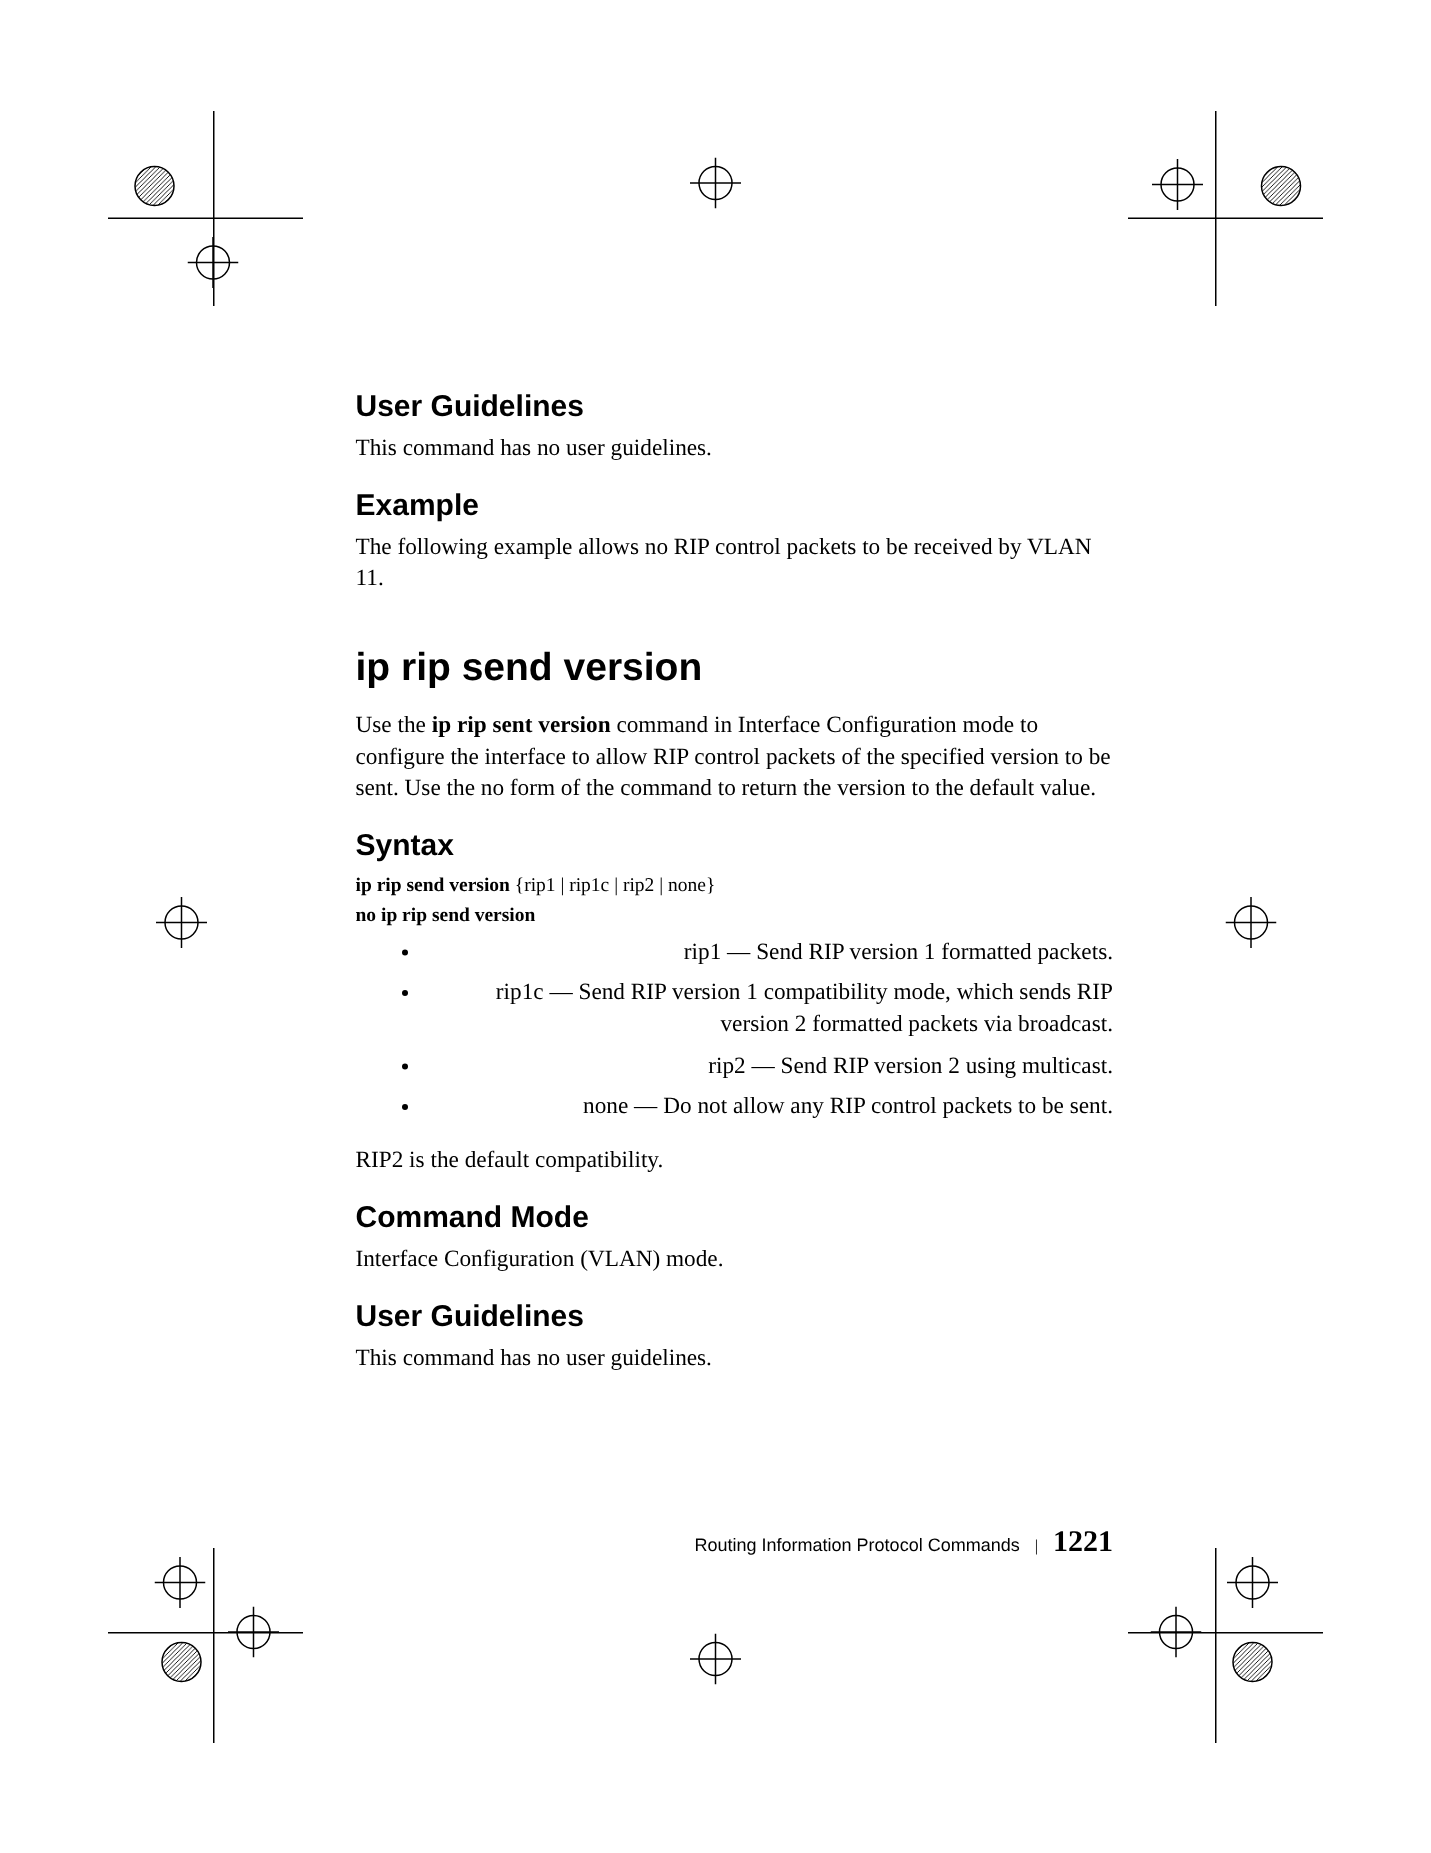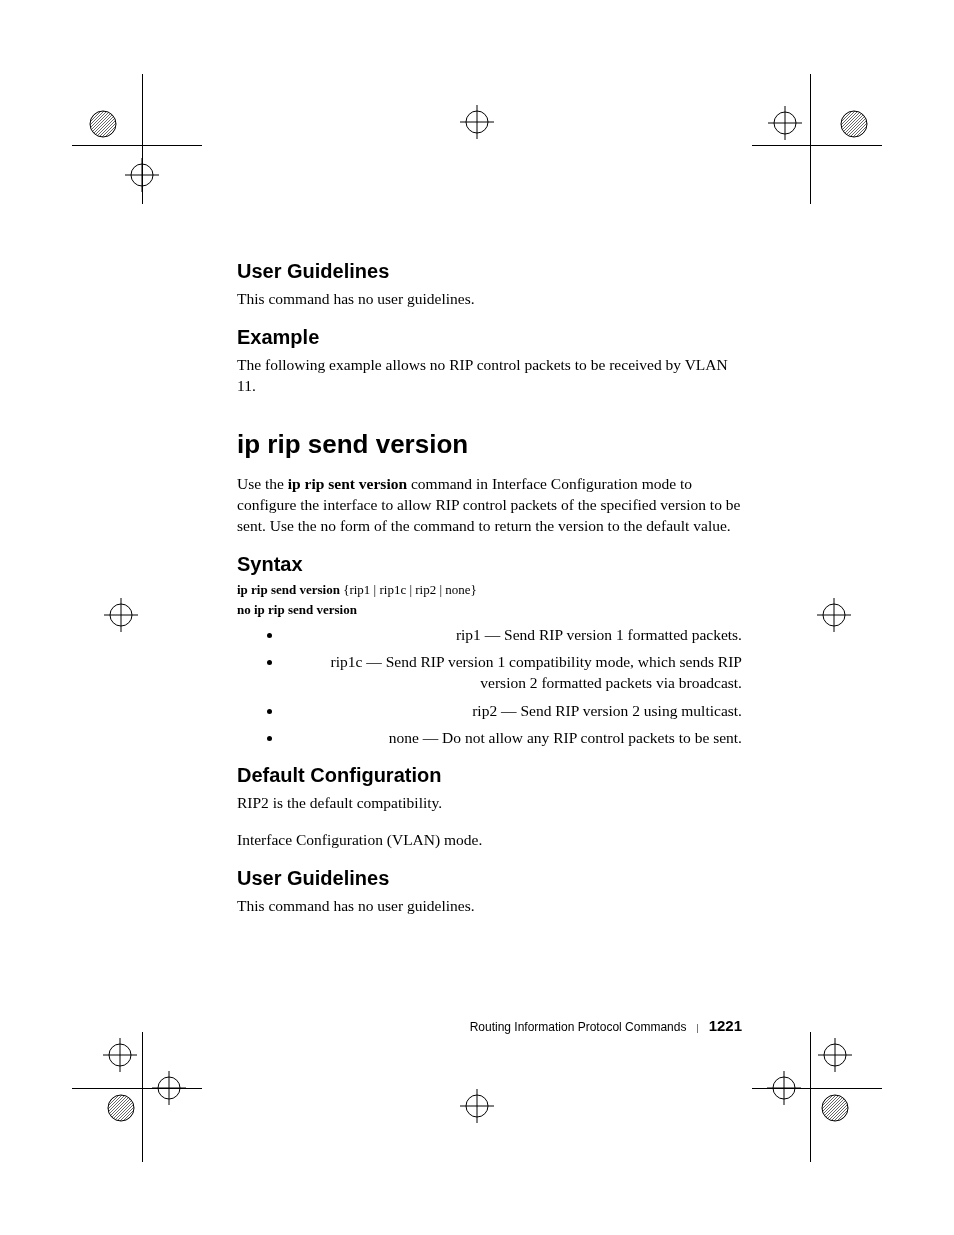--- a/index.html
+++ b/index.html
@@ -54,23 +54,23 @@
     .footer {
       position: absolute;
       top: 1017px;
       left: 237px;
       width: 505px;
       text-align: right;
       font-size: 12px;
     }
     .footer .sep { margin: 0 7px; font-size: 11px; }
     .footer .pn {
-      font-family: Liberation Sans, sans-serif;
+      font-family: Liberation Serif, serif;
       font-weight: bold;
-      font-size: 15px;
+      font-size: 20px;
     }
     .footer .label { font-family: Arial, Helvetica, sans-serif; font-size: 12px; }
 
     
     .regmark { position: absolute; }
     .regmark svg { display: block; }
     .line-v { position: absolute; width: 1px; background: #000; }
     .line-h { position: absolute; height: 1px; background: #000; }
   </style>
 </head>
@@ -222,23 +222,23 @@
     <b>no ip rip send version</b>
   </p>
 
   <ul class="bullets">
     <li>rip1 — Send RIP version 1 formatted packets.</li>
     <li>rip1c — Send RIP version 1 compatibility mode, which sends RIP version 2 formatted packets via broadcast.</li>
     <li>rip2 — Send RIP version 2 using multicast.</li>
     <li>none — Do not allow any RIP control packets to be sent.</li>
   </ul>
 
-  <p class="heading">Default Configuration</p>
   <p class="bodytext">RIP2 is the default compatibility.</p>
 
+  <p class="heading">Command Mode</p>
   <p class="bodytext">Interface Configuration (VLAN) mode.</p>
 
   <p class="heading">User Guidelines</p>
   <p class="bodytext">This command has no user guidelines.</p>
 
 </div>
 
 <div class="footer">
   <span class="label">Routing Information Protocol Commands</span>
   <span class="sep">|</span>

